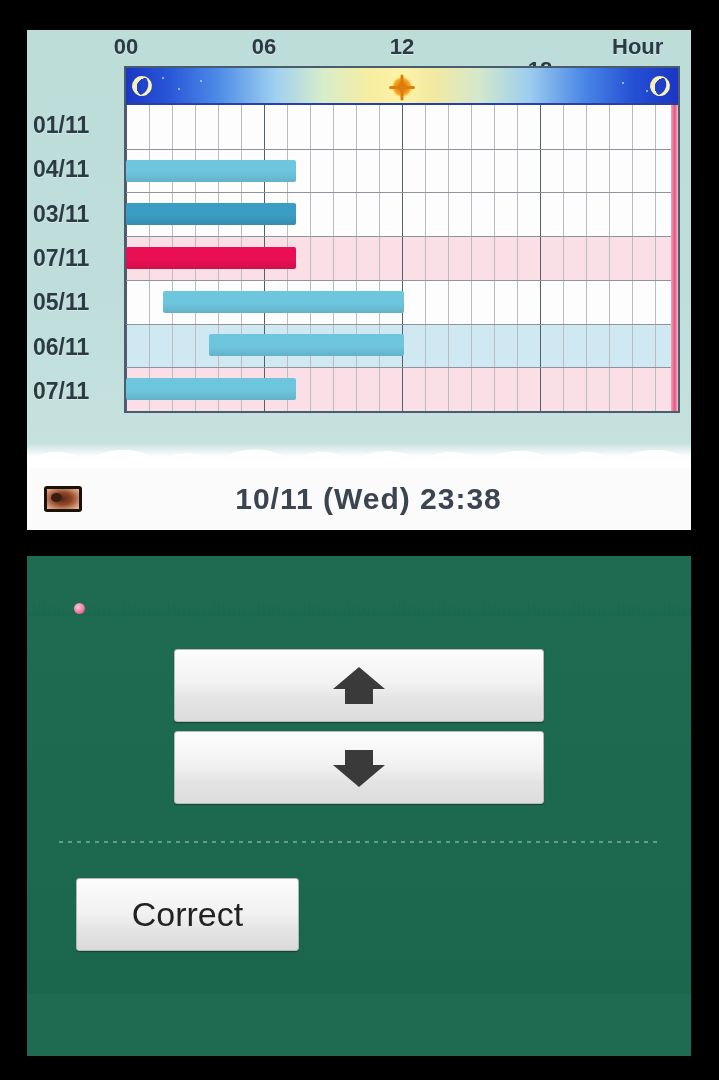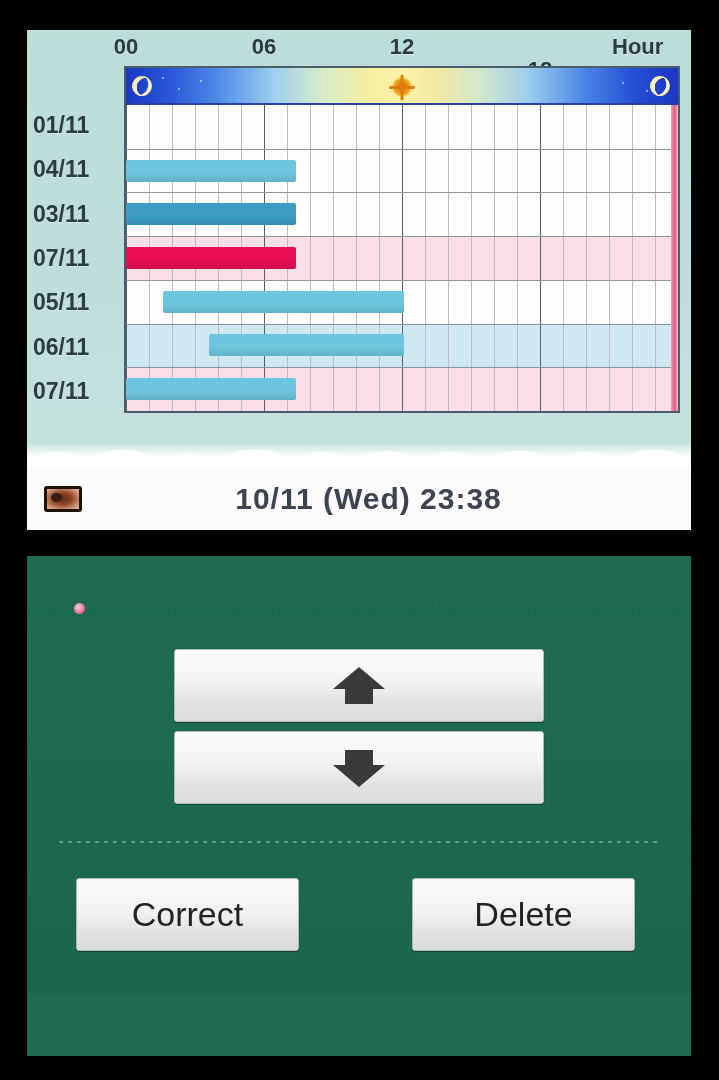--- a/index.html
+++ b/index.html
@@ -459,17 +459,16 @@
 
       <div class="nav-btn down">
         <svg class="arrow-glyph" width="60" height="44" viewBox="0 0 60 44">
           <path d="M30 41 L56 19 L44 19 L44 4 L16 4 L16 19 L4 19 Z" fill="#3a3a3a"></path>
         </svg>
       </div>
 
       <div class="dotted-div"></div>
 
       <div class="action-btn correct">Correct</div>
-      <div class="action-btn delete">Delete</div>
     </div>
 
   </div>
 </div>
 
 </body></html>

